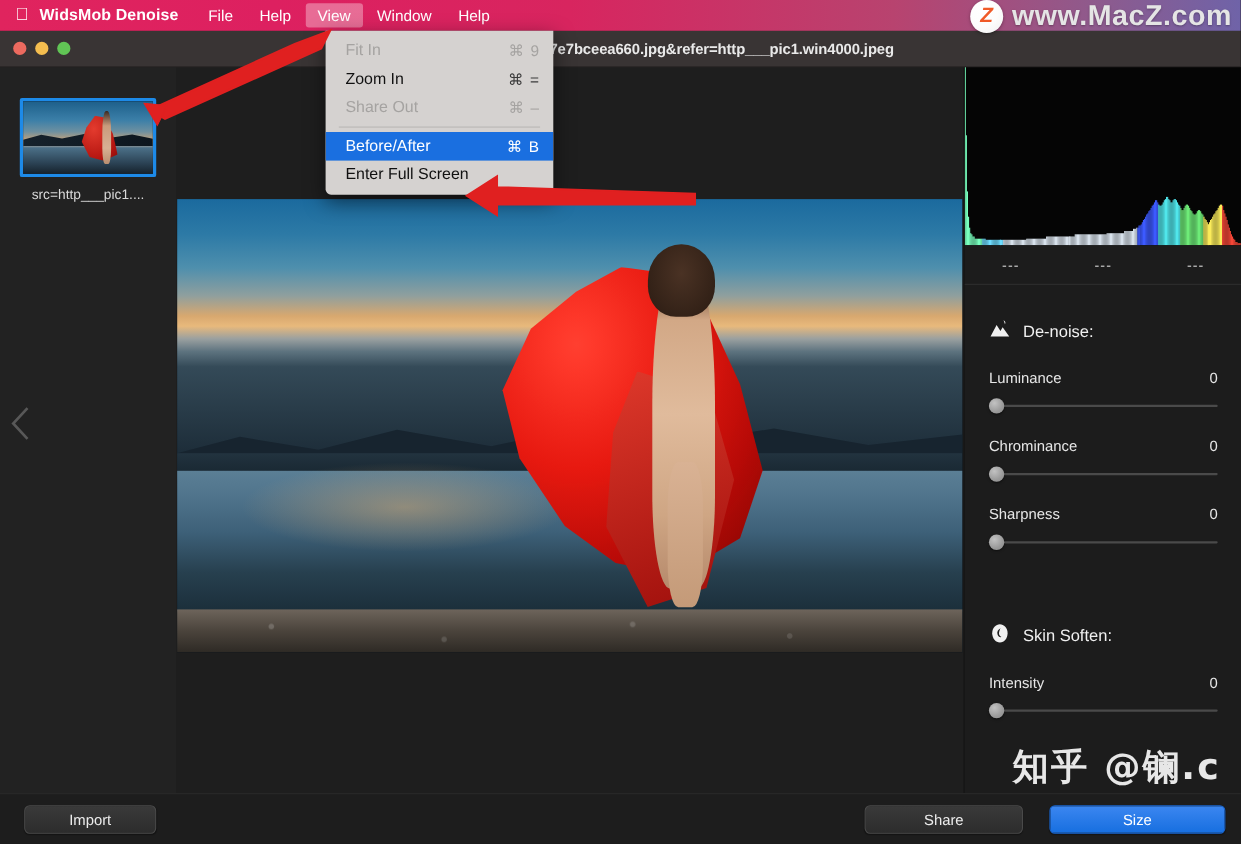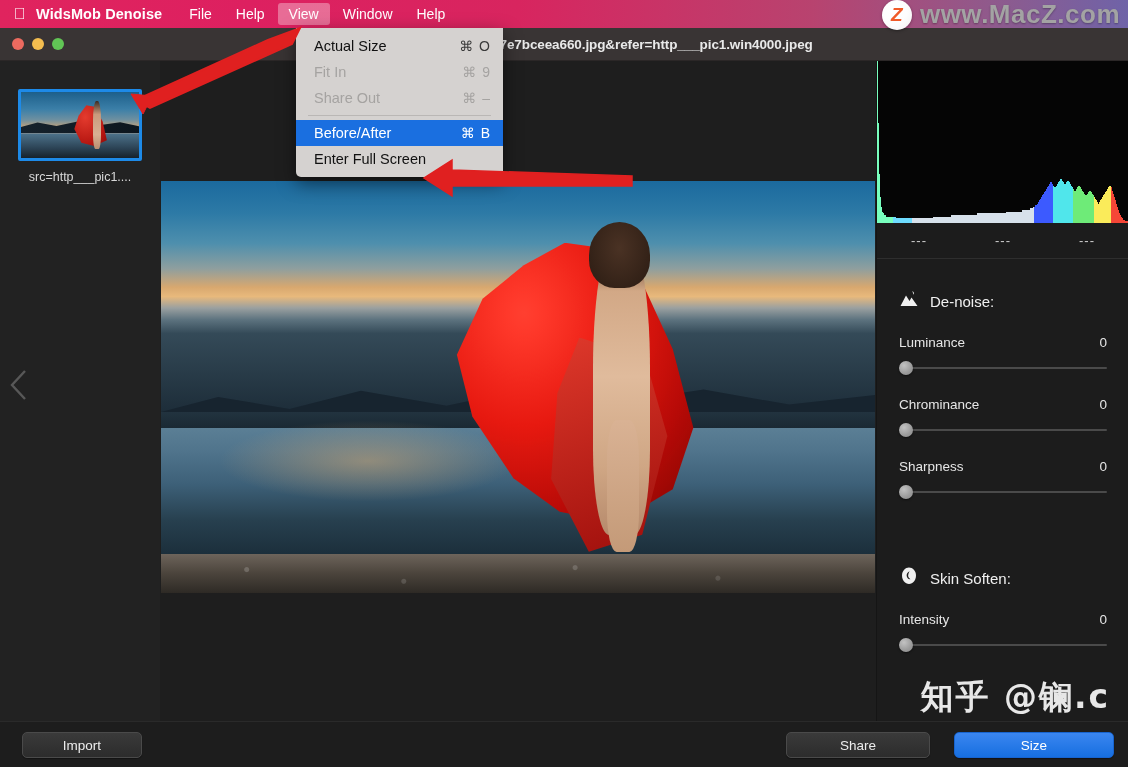--- a/index.html
+++ b/index.html
@@ -41,21 +41,21 @@
     background:radial-gradient(circle at 35% 32%,#ffffff 0%,#fdfdfd 52%,#f0f0f0 100%);
     display:flex; align-items:center; justify-content:center;
     box-shadow:0 1px 3px rgba(0,0,0,.35);
     position:relative; top:1px;
   }
   .z-badge span{
     font-size:19px; font-weight:bold; font-style:italic;
     color:#f05a28; line-height:1; position:relative; top:-1px;
   }
   .maczcom-text{
-    font-size:26px; font-weight:bold; color:#a3a3a3; letter-spacing:.5px;
+    font-size:26px; font-weight:bold; color:#e5e5e5; letter-spacing:.5px;
     text-shadow:0 1px 2px rgba(0,0,0,.3); white-space:nowrap;
   }
 
   
   .titlebar{
     position:absolute; left:0; top:28px; width:1128px; height:33px;
     background:#393434; display:flex; align-items:center; z-index:40;
     border-bottom:1px solid #2b2727;
   }
   .traffic{ display:flex; align-items:center; gap:8px; padding-left:12px; }
@@ -703,27 +703,27 @@
   <div class="btn" id="import-btn">Import</div>
   <div class="btn" id="share-btn">Share</div>
   <div class="btn primary" id="save-btn">Size</div>
 </div>
 <div class="zoom-slider">
   <div class="track"></div>
   <div class="knob" style="left: 0px;"></div>
 </div>
 
 <div class="dropdown" id="view-dropdown">
-    <div class="dd-item">
-      <span class="lbl">Actual Size</span>
-      <span class="key">⌘ O</span>
-    </div>
     <div class="dd-item disabled">
       <span class="lbl">Fit In</span>
       <span class="key">⌘ 9</span>
+    </div>
+    <div class="dd-item">
+      <span class="lbl">Zoom In</span>
+      <span class="key">⌘ =</span>
     </div>
     <div class="dd-item disabled">
       <span class="lbl">Share Out</span>
       <span class="key">⌘ –</span>
     </div>
     <div class="dd-sep"></div>
     <div class="dd-item selected">
       <span class="lbl">Before/After</span>
       <span class="key">⌘ B</span>
     </div>

